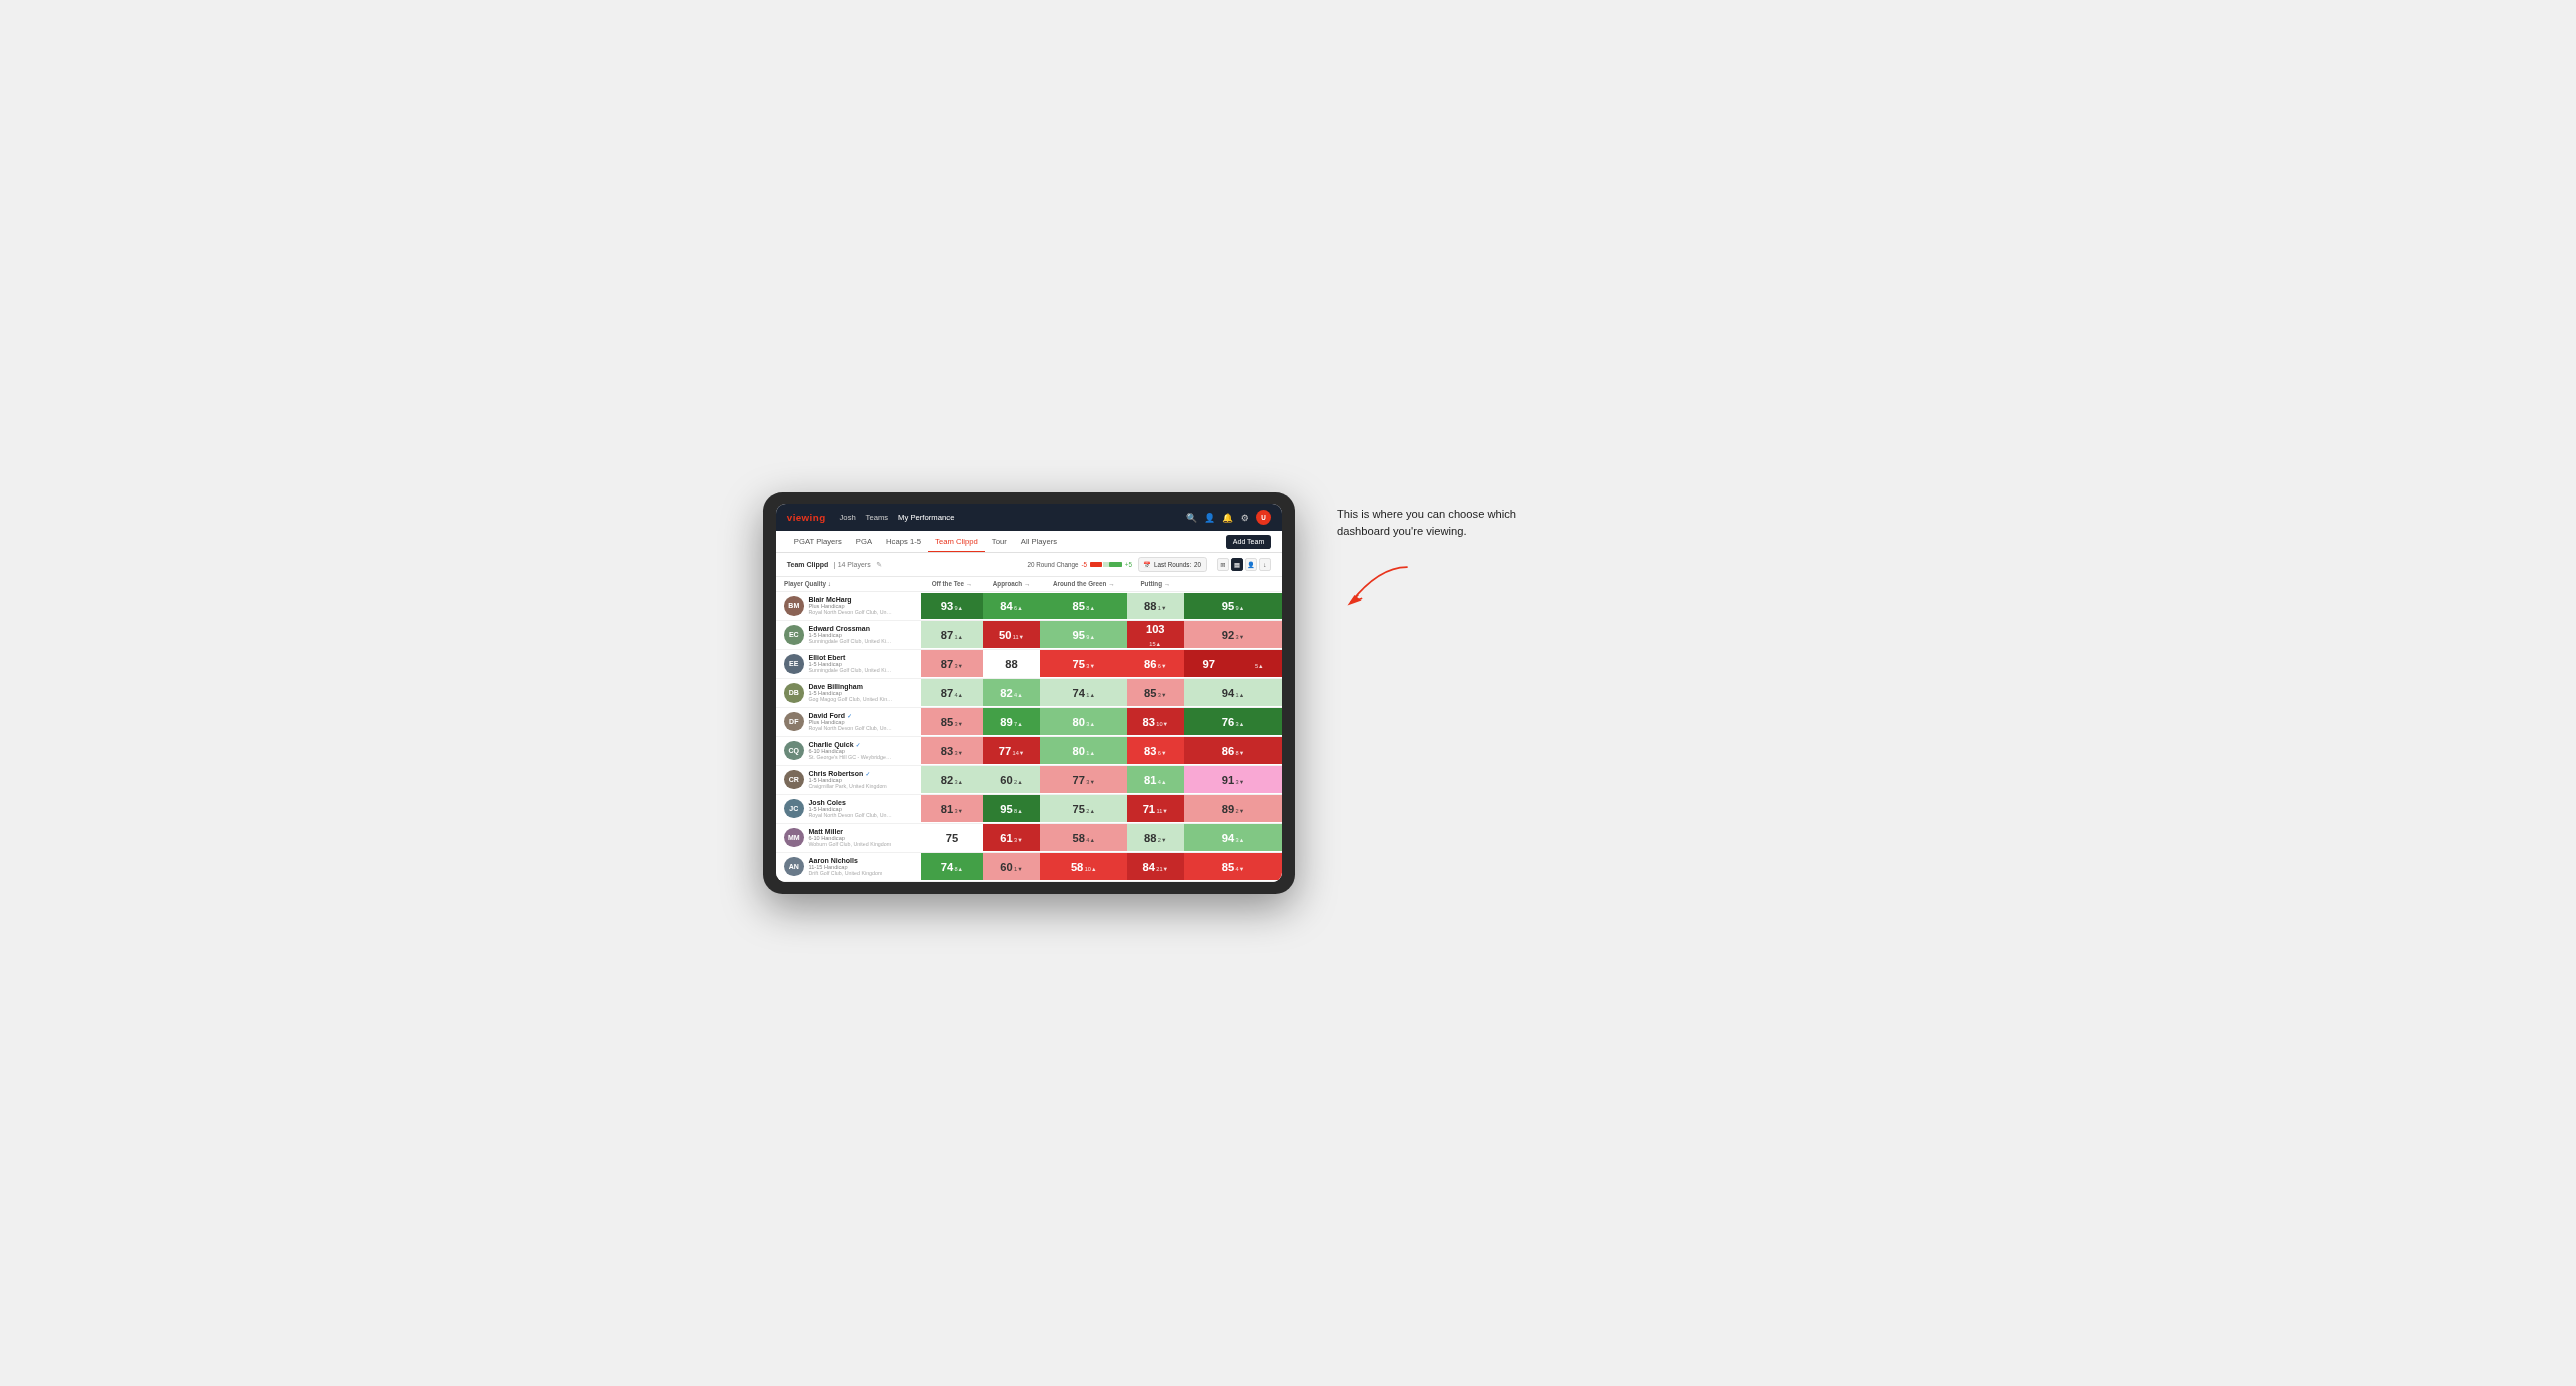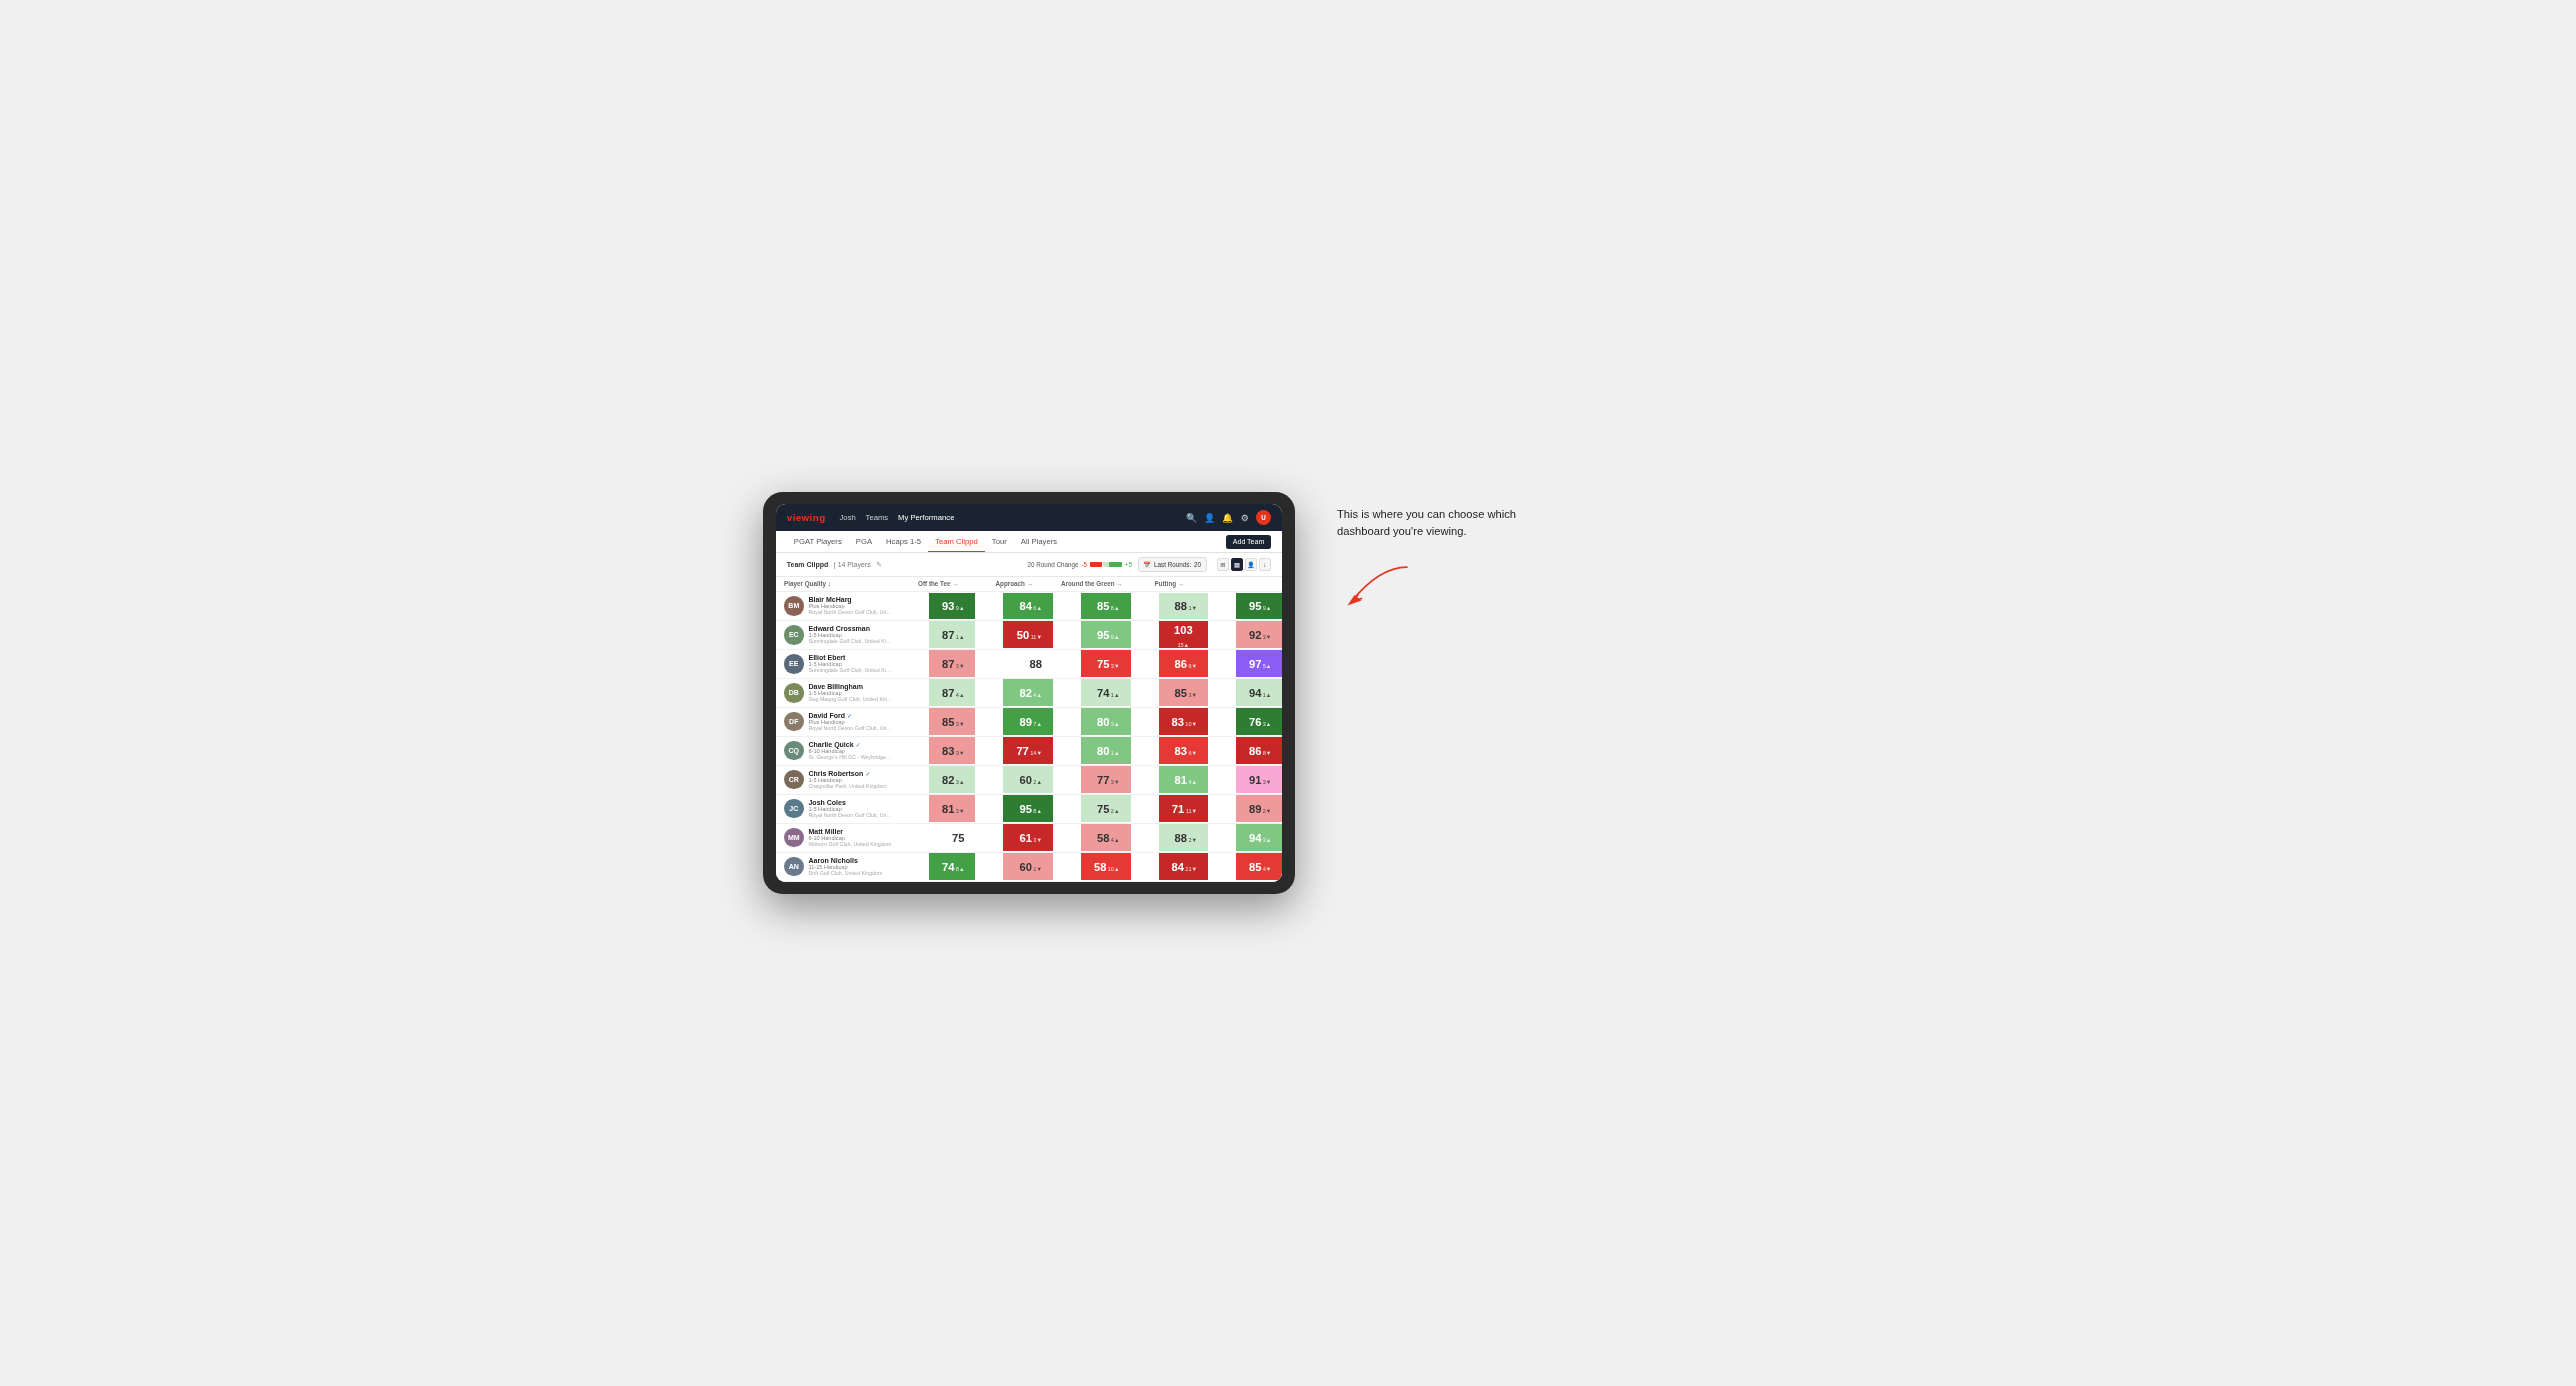--- a/index.html
+++ b/index.html
@@ -315,26 +315,25 @@
     }
 
     .score-cell {
       padding: 0;
       text-align: center;
     }
 
     .score-box {
       display: flex;
       align-items: center;
-      justify-content: flex-end;
+      justify-content: center;
       gap: 1.4px;
       height: 26.6px;
       padding: 0 11px;
       position: relative;
-      margin-left: 28px;
     }
 
     .score-value {
       font-size: 11.2px;
       font-weight: 700;
       color: #fff;
     }
 
     .score-value.dark { color: #333; }
 
@@ -568,21 +567,21 @@
                     <span class="score-change" style="color: rgb(255, 255, 255); opacity: 0.85;">3▼</span>
                   </div>
                 </td>
                 <td class="score-cell">
                   <div class="score-box" style="background: rgb(229, 57, 53);">
                     <span class="score-value" style="color: rgb(255, 255, 255);">86</span>
                     <span class="score-change" style="color: rgb(255, 255, 255); opacity: 0.85;">6▼</span>
                   </div>
                 </td>
                 <td class="score-cell">
-                  <div class="score-box" style="background: #8b5cf6;">
+                  <div class="score-box" style="background: #b91c1c; gap: 40px;">
                     <span class="score-value" style="color: rgb(255, 255, 255);">97</span>
                     <span class="score-change" style="color: rgb(255, 255, 255); opacity: 0.85;">5▲</span>
                   </div>
                 </td>
               </tr>
               <tr>
                 <td>
                   <div class="player-cell">
                     <div class="player-avatar" style="background: rgb(122, 138, 90);">DB</div>
                     <div class="player-info">

